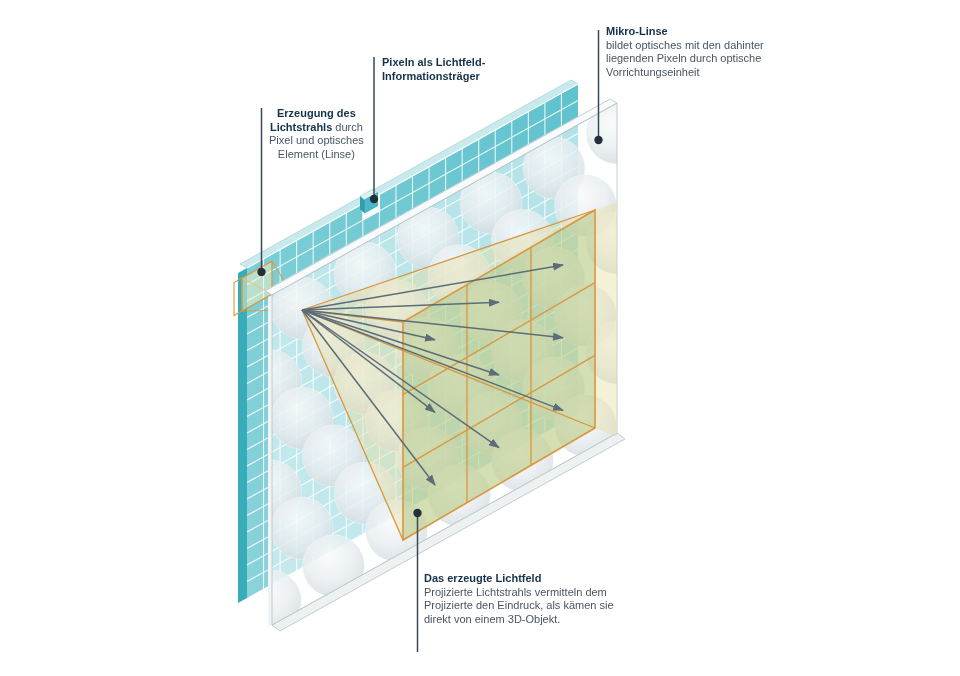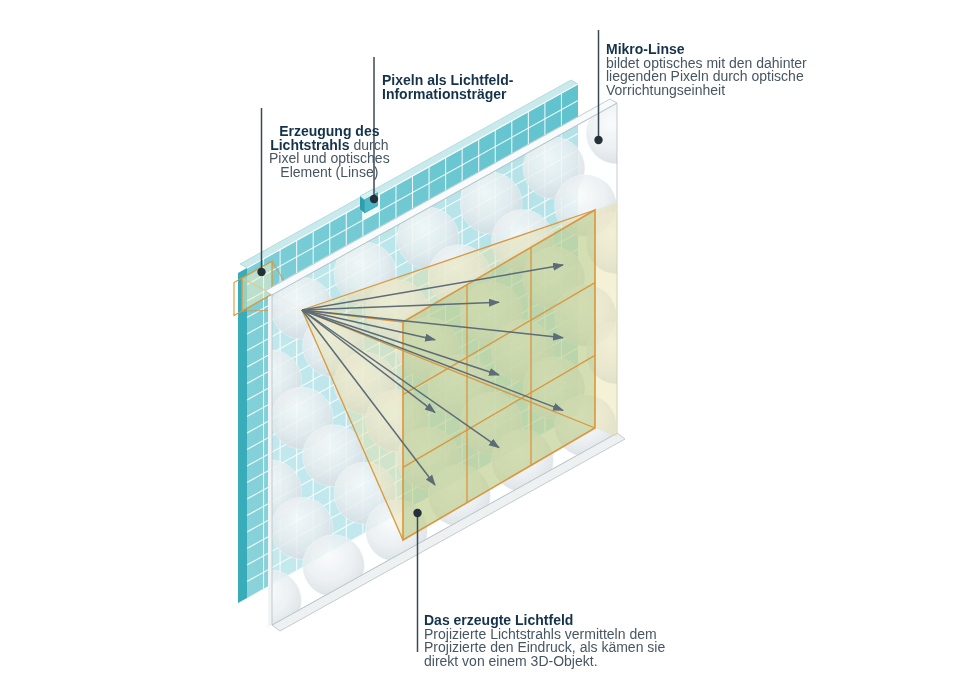--- a/index.html
+++ b/index.html
@@ -1,19 +1,19 @@
 <!DOCTYPE html>
 <html><head>
 <meta charset="utf-8">
 <style>
   html,body{margin:0;padding:0;background:#ffffff;}
   .stage{position:relative;width:960px;height:676px;background:#fff;overflow:hidden;
          font-family:"Liberation Sans",sans-serif;}
   svg{position:absolute;left:0;top:0;}
-  .label{position:absolute;font-size:14px;line-height:13.6px;color:#475663;white-space:nowrap;margin-top:18px;}
+  .label{position:absolute;font-size:11px;line-height:13.6px;color:#475663;white-space:nowrap;}
   .label b{color:#14324b;font-weight:bold;}
 </style>
 </head>
 <body>
 
 <div class="stage">
 
   <svg id="svg" width="960" height="676" viewBox="0 0 960 676">
       <defs>
         <linearGradient id="tg" x1="0" y1="1" x2="1" y2="0">
@@ -187,20 +187,20 @@
     <b>Informationsträger</b>
   </div>
 
   <div class="label" style="left:269px;top:107px;text-align:center;">
     <b>Erzeugung des</b><br>
     <b>Lichtstrahls</b><span> durch</span><br>
     <span>Pixel und optisches</span><br>
     <span>Element (Linse)</span>
   </div>
 
-  <div class="label" style="left:424px;top:596px;">
+  <div class="label" style="left:424px;top:572px;">
     <b>Das erzeugte Lichtfeld</b><br>
     <span>Projizierte Lichtstrahls vermitteln dem</span><br>
     <span>Projizierte den Eindruck, als kämen sie</span><br>
     <span>direkt von einem 3D-Objekt.</span>
   </div>
 
 </div>
 
 </body></html>

